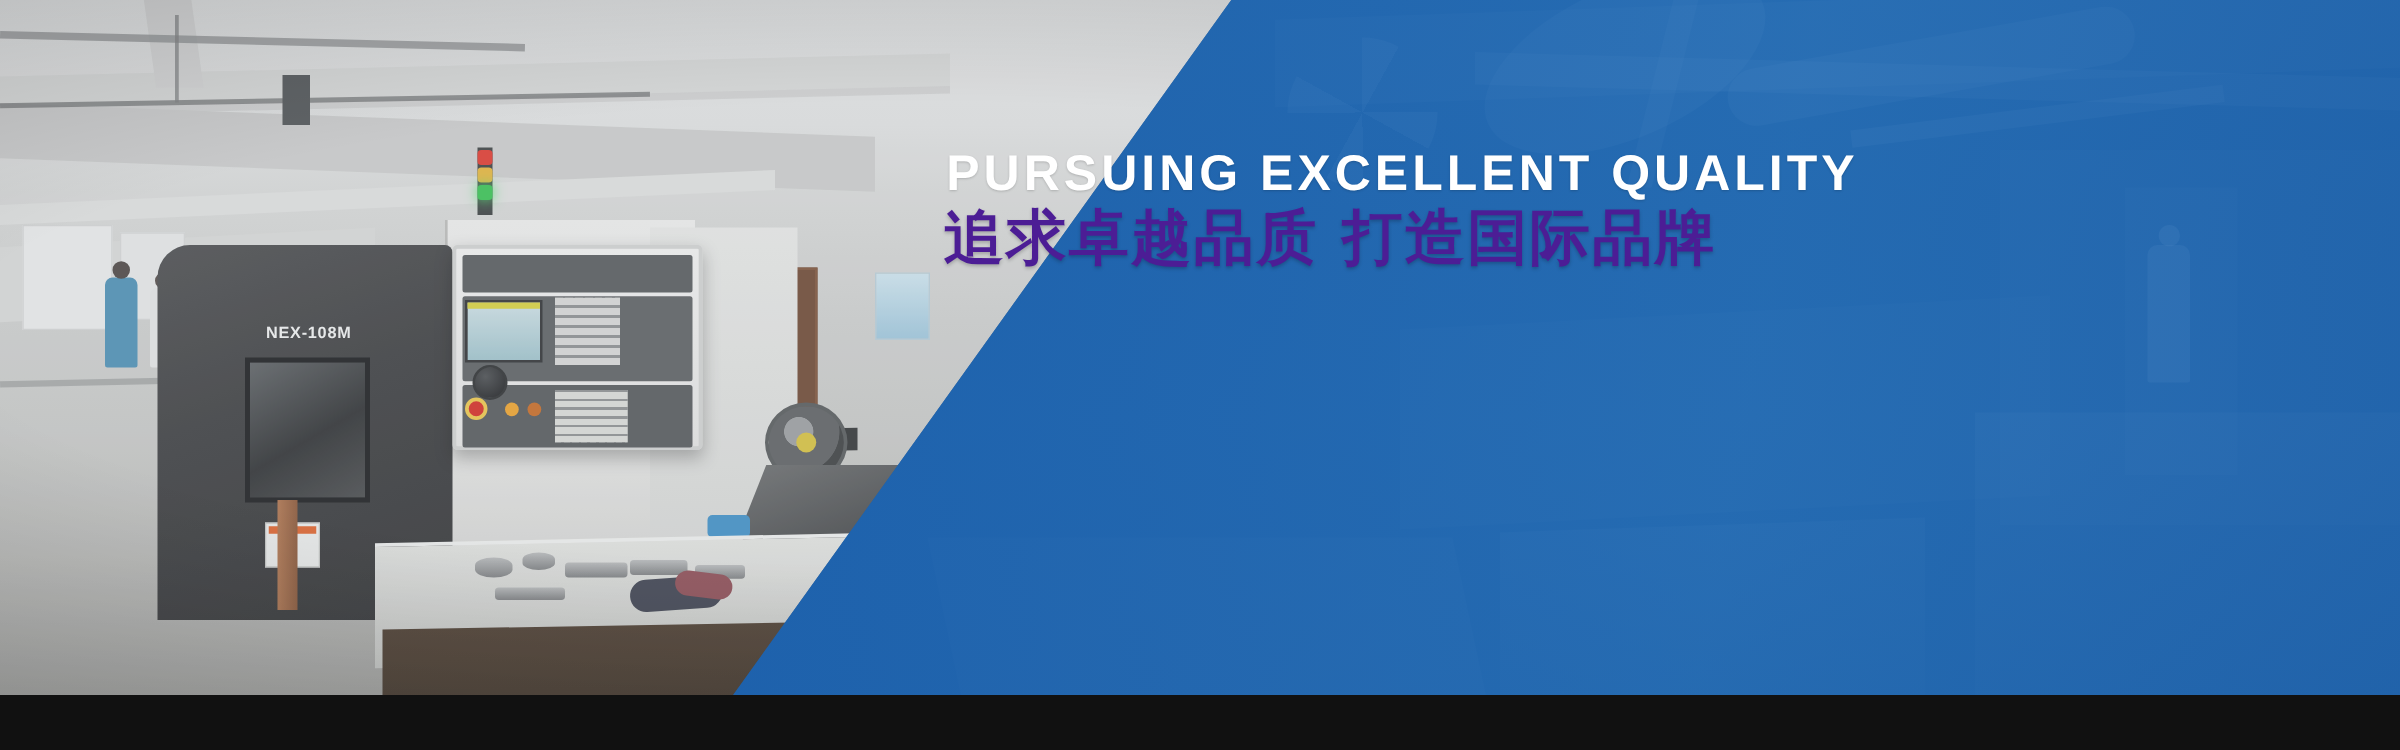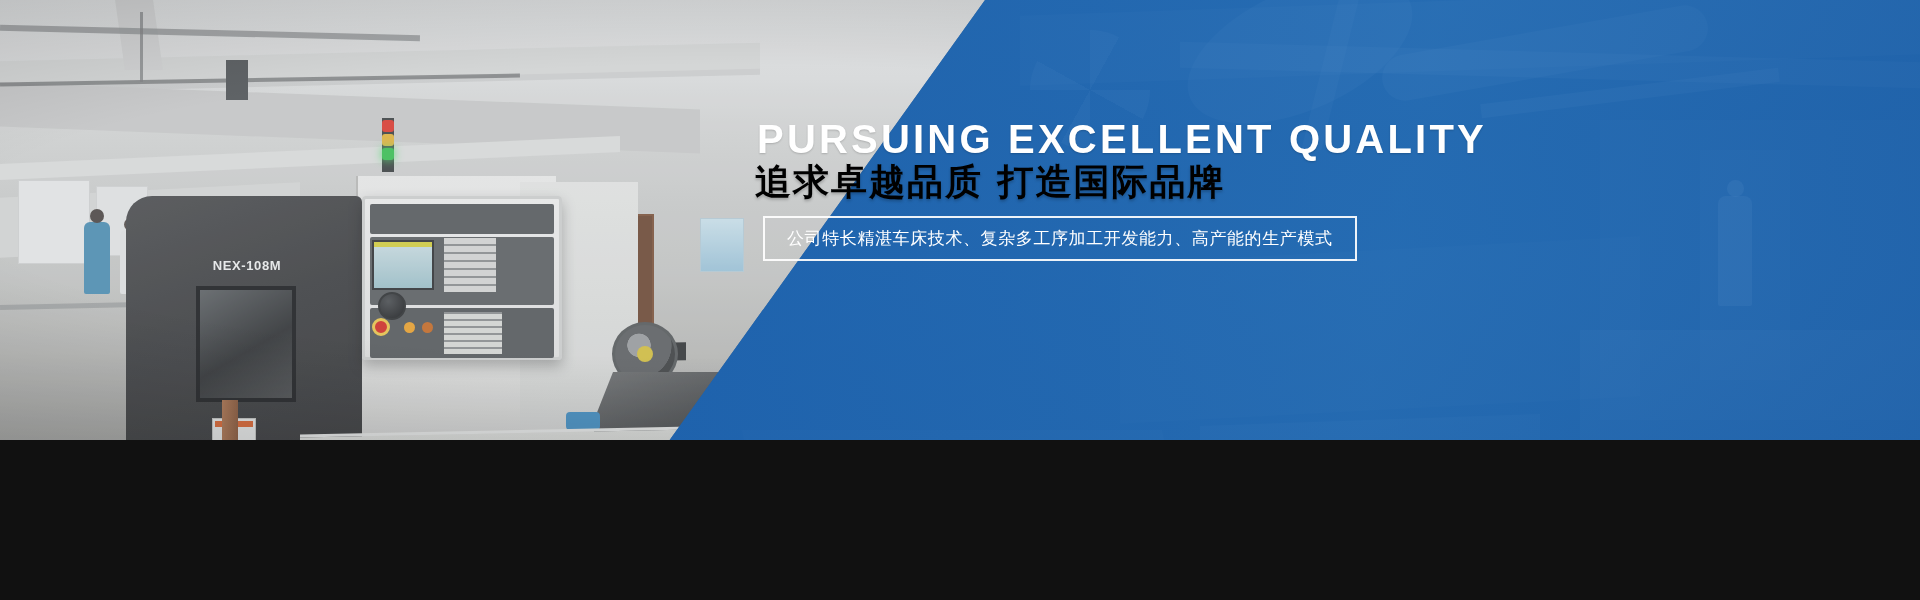--- a/index.html
+++ b/index.html
@@ -1,20 +1,20 @@
 <!DOCTYPE html>
 <html><head>
 <meta charset="utf-8">
 <title>Banner</title>
 <style>
   * { margin:0; padding:0; box-sizing:border-box; }
   html,body{ background:#111; }
   .stage{
     position:relative;
-    width:1920px; height:440px;
+    width:1920px; height:556px;
     overflow:hidden;
     font-family:"Liberation Sans","DejaVu Sans",sans-serif;
     background:#cfd2d4;
   }
 
   
   .photo-left{
     position:absolute; inset:0;
     background:
       
@@ -228,21 +228,21 @@
     z-index:5;
   }
   .headline-en{
     position:absolute; left:0; top:117px;
     color:#ffffff; font-size:40px; font-weight:700;
     letter-spacing:3.2px; white-space:nowrap;
     text-shadow:0 1px 2px rgba(0,0,0,.18);
   }
   .headline-cn{
     position:absolute; left:-2px; top:158px;
-    color:#000000; font-size:36px; font-weight:700;
+    color:#4c1d95; font-size:48px; font-weight:700;
     letter-spacing:2px; white-space:nowrap;
     font-family:"DejaVu Sans","Liberation Sans",sans-serif;
     text-shadow:0 2px 3px rgba(0,0,0,.22);
   }
   .subtitle-box{
     position:absolute; left:6px; top:216px;
     padding:9px 22px;
     border:2px solid rgba(255,255,255,.92);
     color:#ffffff; font-size:17px; letter-spacing:.6px; white-space:nowrap;
     font-family:"DejaVu Sans","Liberation Sans",sans-serif;
@@ -337,16 +337,15 @@
       <div class="pr-machines"></div>
       <div class="pr-machines2"></div>
     </div>
     <div class="pr-tint"></div>
     <div class="pr-edge-glow"></div>
   </div>
 
   <div class="content">
     <div class="headline-en">PURSUING  EXCELLENT  QUALITY</div>
     <div class="headline-cn">追求卓越品质  打造国际品牌</div>
-    <div class="subtitle-box">公司特长精湛车床技术、复杂多工序加工开发能力、高产能的生产模式</div>
   </div>
 
 </div>
 
 </body></html>

